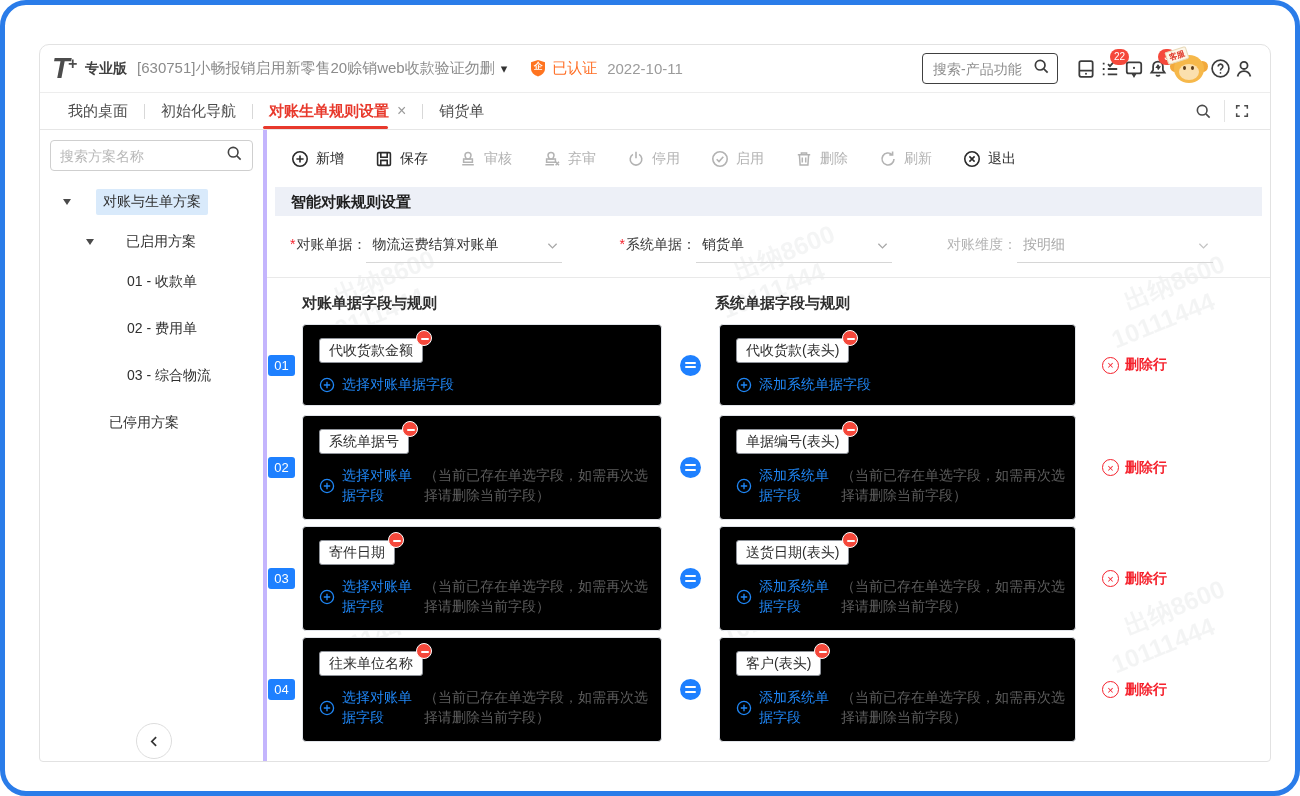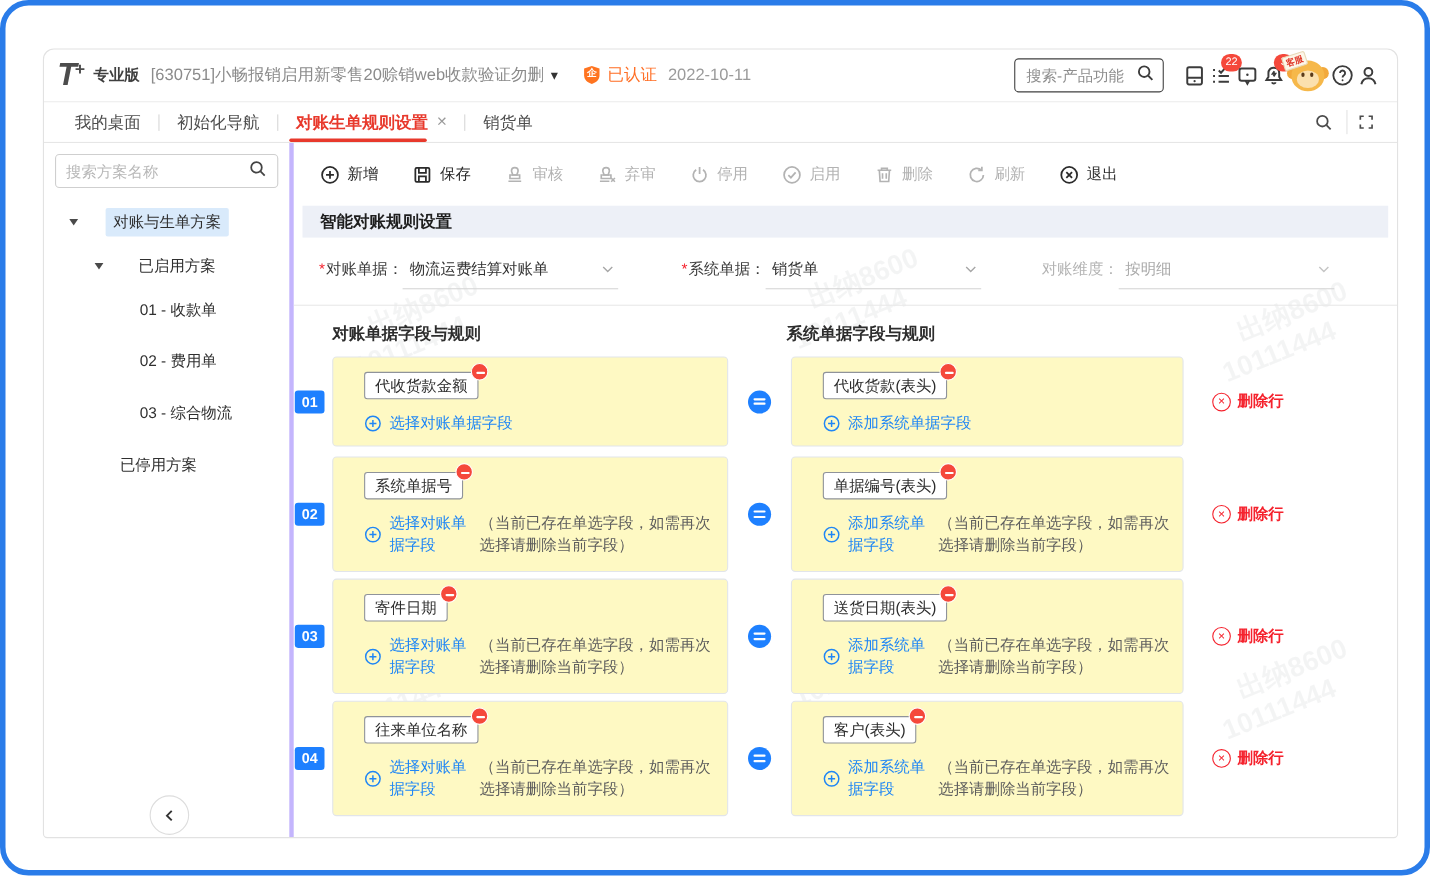--- a/index.html
+++ b/index.html
@@ -96,22 +96,22 @@
   .field.disabled .f-caret { color:#c4c4c4; }
 
   
   .rules { position:relative; z-index:1; padding:16px 0 0 0; }
   .col-heads { position:relative; height:21px; margin-bottom:9px; }
   .col-heads span { position:absolute; top:0; font-size:15px; font-weight:bold; color:#2d2d2d; }
   .col-heads .lh { left:35px; } .col-heads .rh { left:448px; }
   .rule-row { display:flex; align-items:center; }
   .rule-row.r1 { height:82px; margin-bottom:9px; }
   .rule-row.rn { height:105px; margin-bottom:6px; }
-  .rnum { width:27px; height:21px; background:#1e80ff; color:#fff; border-radius:3px; font-size:13px; font-weight:bold; display:flex; align-items:center; justify-content:center; margin:0 7px 0 1px; flex:none; }
-  .card { height:100%; border:1px solid #e2e5ea; border-radius:4px; background:#fef9c3; padding:13px 10px 10px 28px; flex:none; }
+  .rnum { width:27px; height:21px; background:#1e80ff; color:#fff; border-radius:3px; font-size:13px; font-weight:normal; display:flex; align-items:center; justify-content:center; margin:0 7px 0 1px; flex:none; }
+  .card { height:100%; border:1px solid #e2e5ea; border-radius:4px; background:#000000; padding:13px 10px 10px 16px; flex:none; }
   .card.lc { width:360px; } .card.rc { width:357px; }
   .chip-wrap { position:relative; display:inline-block; }
   .chip { display:inline-block; border:1px solid #8f939a; border-radius:3px; background:#fff; font-size:14px; color:#2d2d2d; padding:3px 9px; line-height:17px; }
   .chip-minus { position:absolute; top:-8px; right:-9px; width:16px; height:16px; border-radius:50%; background:#f5483b; border:1px solid #fff; }
   .chip-minus::after { content:""; position:absolute; left:3.5px; top:6.5px; width:8px; height:2px; background:#fff; border-radius:1px; }
   .link-row { display:flex; align-items:flex-start; margin-top:11px; }
   .add-link { display:flex; align-items:center; gap:7px; color:#1f86f5; font-size:14px; line-height:20px; }
   .add-link svg { flex:none; margin-top:2px; }
   .link-text.narrow { width:74px; }
   .note { font-size:14px; color:#5d5d5d; line-height:20px; width:232px; margin-left:8px; }

